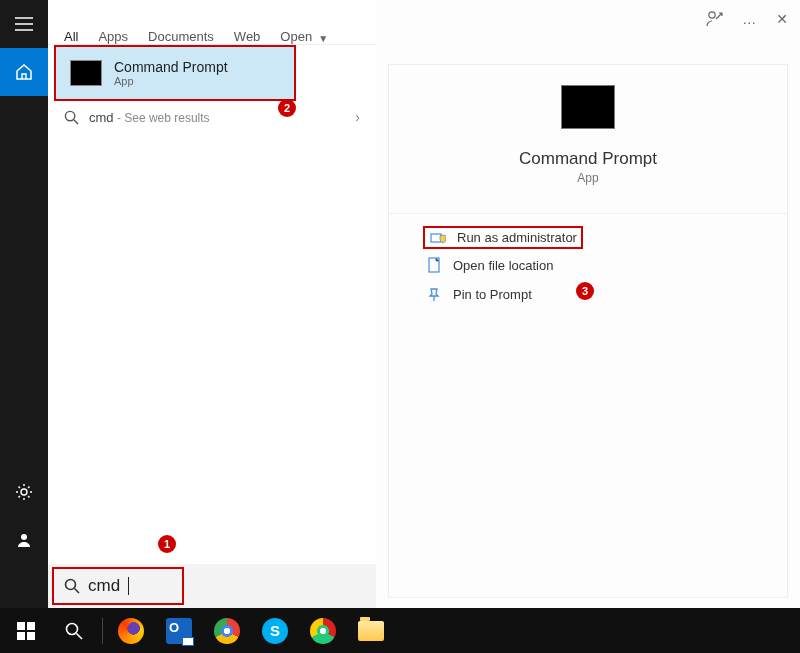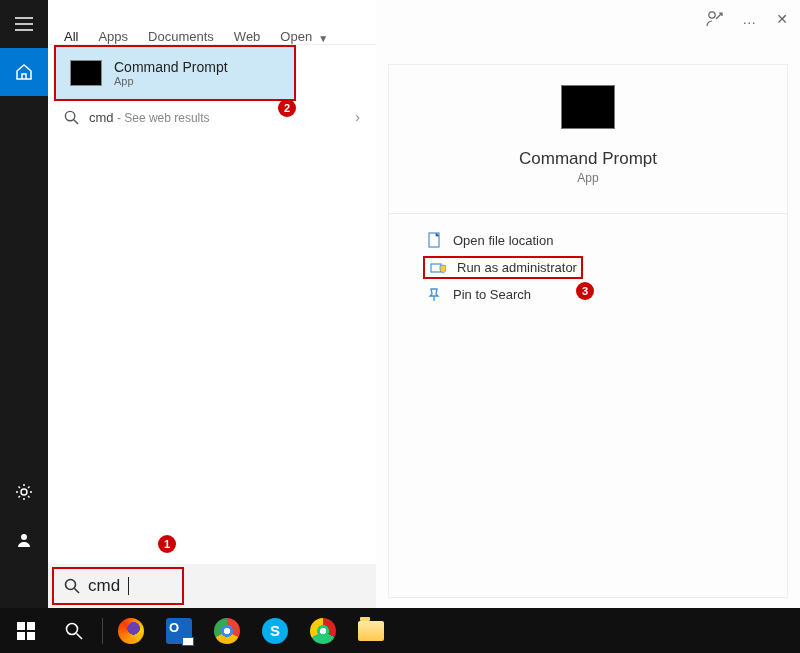--- a/index.html
+++ b/index.html
@@ -240,45 +240,45 @@
 
   <div class="right-column">
     <div style="height:54px"></div>
     <div class="preview-card">
       <div class="preview-icon"></div>
       <div class="preview-title">Command Prompt</div>
       <div class="preview-sub">App</div>
 
       <div class="actions">
         <div class="separator"></div>
-        <div class="action-row">
-          <span class="aicon">
-            <svg width="14" height="16" viewBox="0 0 14 16">
-                <rect x="2" y="1" width="10" height="14" fill="none" stroke="#4a90d9" stroke-width="1.2"></rect>
-                <path stroke="#4a90d9" d="M9 1v3h3"></path>
-              </svg>
-          </span>
-          <span>Open file location</span>
-        </div>
         <div class="action-row boxed">
           <span class="aicon">
             <svg width="16" height="14" viewBox="0 0 16 14">
                 <rect x="1" y="3" width="10" height="8" fill="none" stroke="#4a90d9" stroke-width="1.2"></rect>
                 <path fill="#ffcc33" stroke="#4a90d9" stroke-width="0.8" d="M10 5l3-1 3 1v3c0 3-3 4-3 4s-3-1-3-4z"></path>
               </svg>
           </span>
           <span>Run as administrator</span>
         </div>
         <div class="action-row">
           <span class="aicon">
+            <svg width="14" height="16" viewBox="0 0 14 16">
+                <rect x="2" y="1" width="10" height="14" fill="none" stroke="#4a90d9" stroke-width="1.2"></rect>
+                <path stroke="#4a90d9" d="M9 1v3h3"></path>
+              </svg>
+          </span>
+          <span>Open file location</span>
+        </div>
+        <div class="action-row">
+          <span class="aicon">
             <svg width="14" height="14" viewBox="0 0 14 14">
                 <path fill="none" stroke="#4a90d9" stroke-width="1.3" d="M4 1h6l-1 5 2 2H3l2-2zM7 8v5"></path>
               </svg>
           </span>
-          <span>Pin to Search</span>
+          <span>Pin to Prompt</span>
         </div>
       </div>
     </div>
   </div>
 
   <div class="top-right-icons">
     <span>
       <svg width="18" height="18" viewBox="0 0 18 18">
           <circle cx="6" cy="5" r="3.2" fill="none" stroke="#666" stroke-width="1.2"></circle>
           <path fill="none" stroke="#666" stroke-width="1.2" d="M1 16c0-3 2.5-5 5-5M10 9l6-6M13 3h3v3"></path>

